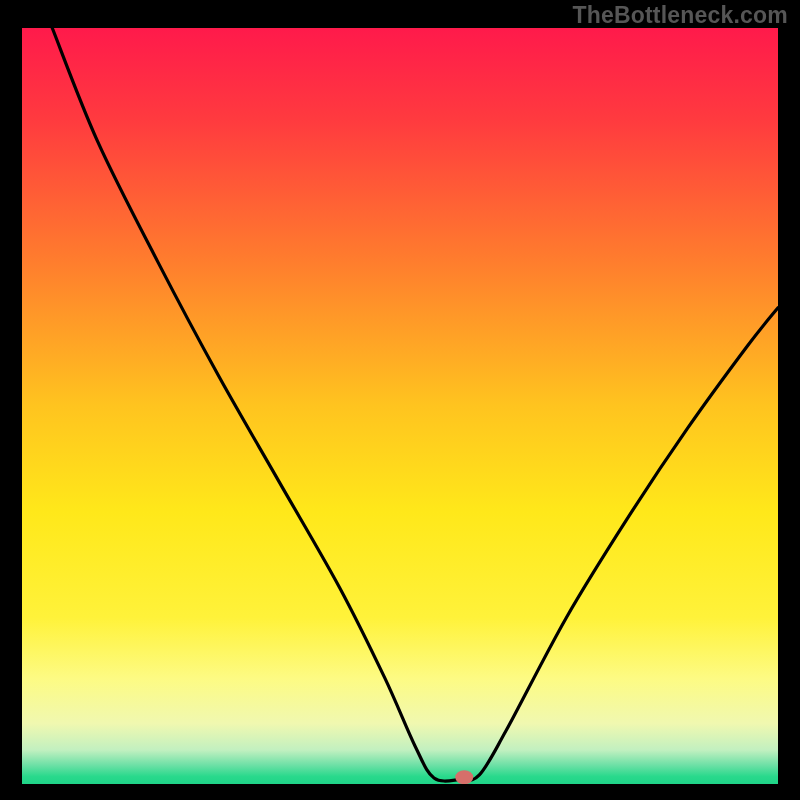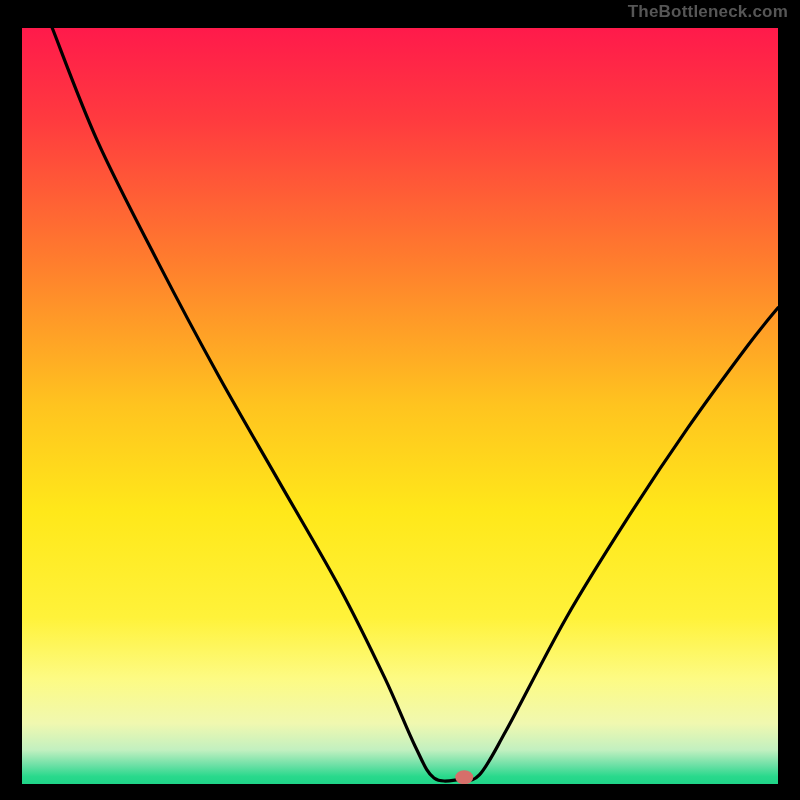--- a/index.html
+++ b/index.html
@@ -15,21 +15,21 @@
     position: relative;
     width: 800px;
     height: 800px;
     background: #000;
   }
   .watermark {
     position: absolute;
     top: 2px;
     right: 12px;
     color: #565656;
-    font-size: 17px;
+    font-size: 23px;
     font-weight: bold;
     letter-spacing: 0.2px;
     z-index: 5;
   }
   .plot {
     position: absolute;
     left: 22px;
     top: 28px;
     width: 756px;
     height: 756px;

